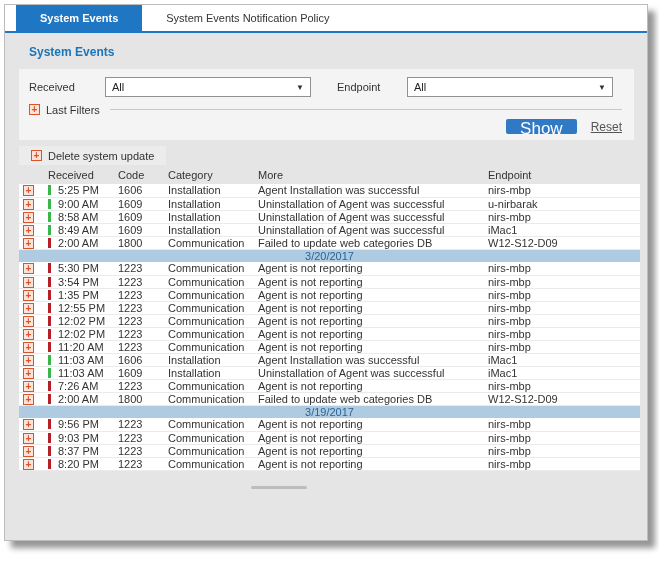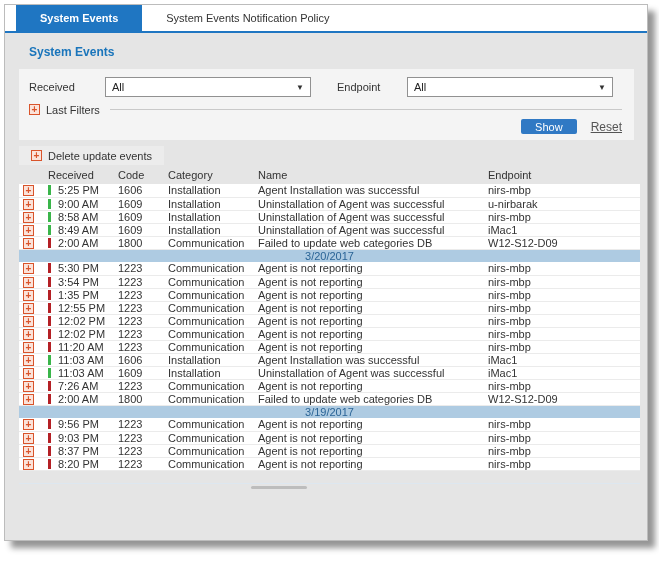--- a/index.html
+++ b/index.html
@@ -15,21 +15,21 @@
   .flabel { font-size:11px; color:#333; }
   .flabel.sev { width:76px; }
   .flabel.ep { width:70px; margin-left:26px; }
   .select { width:206px; height:20px; background:#fff; border:1px solid #919191; display:flex; align-items:center;
             justify-content:space-between; padding:0 6px; font-size:11px; color:#222; cursor:pointer; }
   .select .arrow { font-size:8px; color:#333; }
   .more-row { display:flex; align-items:center; margin-top:6px; height:13px; }
   .more-row .lbl { font-size:11px; color:#333; margin-left:6px; cursor:pointer; }
   .more-row .line { flex:1; border-top:1px solid #c9c9c9; margin-left:10px; }
   .actions-row { display:flex; justify-content:flex-end; align-items:center; margin-top:3px; gap:14px; }
-  .show-btn { background:#3079c4; color:#fff; border:0; font-size:11px; height:15px; padding:0 14px;
+  .show-btn { background:#3079c4; color:#fff; border:0; font-size:17px; height:15px; padding:0 14px;
               border-radius:2px; cursor:pointer; font-family:inherit; }
   .reset-link { font-size:12px; color:#555; text-decoration:underline; cursor:pointer; }
   .plus-icon { display:inline-flex; width:11px; height:11px; border:1px solid #d9542b; background:#fbe3da;
                color:#d9542b; font-size:10px; line-height:9px; font-weight:bold; align-items:center;
                justify-content:center; flex:none; cursor:pointer; }
   .delete-btn { display:flex; align-items:center; gap:6px; margin:6px 0 0 14px; background:#ececec; border:0;
                 padding:0 12px; height:19px; font-size:11px; color:#333; font-family:inherit; cursor:pointer; }
   .pagination { position:relative; margin:7px 14px 4px; font-size:11px; height:13px; }
   .pg-range { color:#555; }
   .pg-pages { position:absolute; left:0; right:0; top:0; text-align:center; }
@@ -78,40 +78,40 @@
       <span class="line"></span>
     </div>
     <div class="actions-row">
       <button class="show-btn">Show</button>
       <a class="reset-link">Reset</a>
     </div>
   </div>
 
   <button class="delete-btn">
     <span class="plus-icon">+</span>
-    <span>Delete update events</span>
+    <span>Delete system update</span>
   </button>
 
 
   <table class="events">
     <colgroup>
       <col style="width:26px">
         <col style="width:70px">
         <col style="width:50px">
       <col style="width:90px">
         <col style="width:230px">
         <col>
     </colgroup>
     <thead>
       <tr>
         <th></th>
         <th>Received</th>
         <th>Code</th>
         <th>Category</th>
-        <th>Name</th>
+        <th>More</th>
         <th>Endpoint</th>
       </tr>
     </thead>
     <tbody id="events-body">
         <tr class="event-row">
           <td class="c-exp"><span class="plus-icon">+</span></td>
           <td><span class="sev-bar" style="background: rgb(58, 181, 74);"></span>5:25 PM</td>
           <td>1606</td>
           <td>Installation</td>
           <td>Agent Installation was successful</td>

